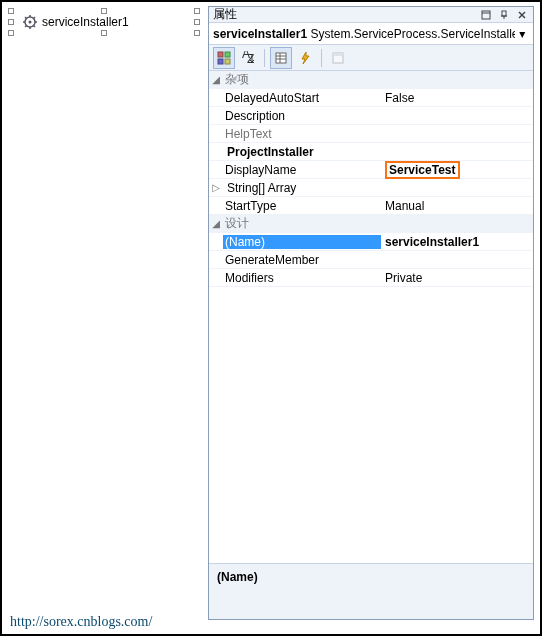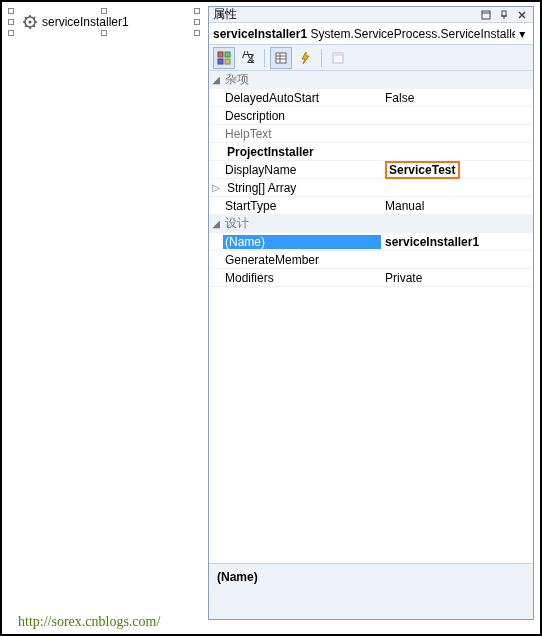--- a/index.html
+++ b/index.html
@@ -26,21 +26,21 @@
 .prop-row .exp{width:14px;text-align:center;color:#777;cursor:default;font-size:10px}
 .prop-row .pname{width:158px;padding-left:2px;overflow:hidden;white-space:nowrap}
 .prop-row .pval{flex:1;padding-left:4px;overflow:hidden;white-space:nowrap}
 .cat-row{background:#eef2f9;color:#777}
 .cat-row .pname{width:auto;flex:1}
 .prop-row.selected .pname{background:#3399ff;color:#fff}
 .highlight-box{border:2px solid #f97316;padding:0 2px;display:inline-block;line-height:14px}
 .readonly{color:#737373}
 .desc-box{border-top:1px solid #c8d4e6;background:#eef2f9;height:56px;padding:6px 8px}
 .desc-box .dn{font-weight:bold;margin-bottom:2px}
-.watermark{position:absolute;left:16px;bottom:4px;color:#4d7c0f;font-size:14px;font-family:Tahoma}
+.watermark{position:absolute;left:8px;bottom:4px;color:#0c4a6e;font-size:14px;font-family:Tahoma}
 </style>
 </head>
 <body>
 
 <div class="designer">
   <div class="handle h-tl"></div>
   <div class="handle h-tm"></div>
   <div class="handle h-tr"></div>
   <div class="handle h-ml"></div>
   <div class="handle h-mr"></div>

